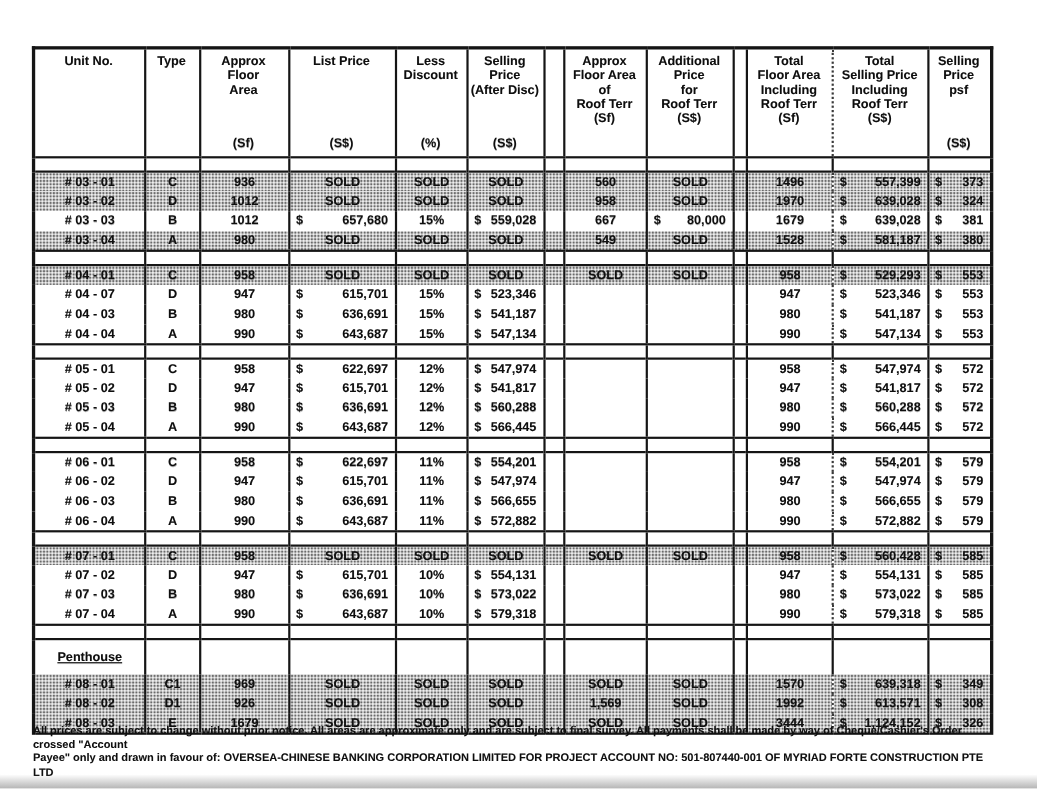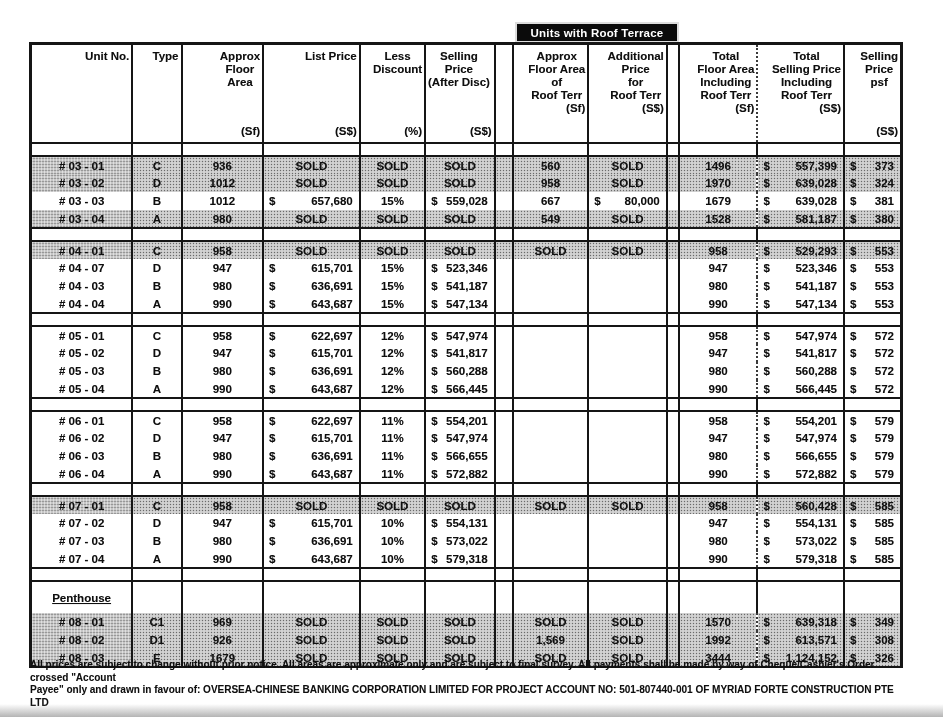--- a/index.html
+++ b/index.html
@@ -31,21 +31,21 @@
     vertical-align:top;text-align:center;height:94px;
   }
   .dotted-left{border-left:2px dotted #3a3a3a !important;}
   tr.row-first td{border-top:2px solid #151515;}
   tr.row-last td{border-bottom:2px solid #151515;}
   tr.sep td{border-top:none;border-bottom:none;height:11px;}
   tr.data-row{height:18px;}
   tr.label-row{height:32px;}
   td{text-align:center;vertical-align:middle;}
   
-  .hwrap{display:flex;flex-direction:column;height:88px;padding:5px 2px 4px 0;align-items:flex-end;}
+  .hwrap{display:flex;flex-direction:column;height:88px;padding:5px 2px 4px 0;}
   .hdr-split .hwrap{justify-content:space-between;}
   .hdr-stack .hwrap{justify-content:flex-start;}
   .h-label{white-space:pre-line;line-height:13px;}
   .h-unit{line-height:13px;}
   
   .money{display:flex;justify-content:space-between;align-items:baseline;padding:0 6px 0 5px;}
   .money .cur{flex:0 0 auto;}
   .money .amt{flex:0 0 auto;}
   
   tr.sold td{
@@ -68,21 +68,20 @@
   .scan-shadow{
     position:absolute;left:0;right:0;bottom:0;height:13px;
     background:linear-gradient(to bottom, rgba(185,185,185,0), rgba(172,172,172,.9));
   }
 </style>
 </head>
 <body>
 
 <div class="page">
 
-  <div class="banner">Units with Roof Terrace</div>
 
   <table class="price-table">
     <colgroup>
       <col style="width:101px">
         <col style="width:49px">
         <col style="width:81px">
       <col style="width:96px">
         <col style="width:65px">
         <col style="width:69px">
       <col style="width:18px">

